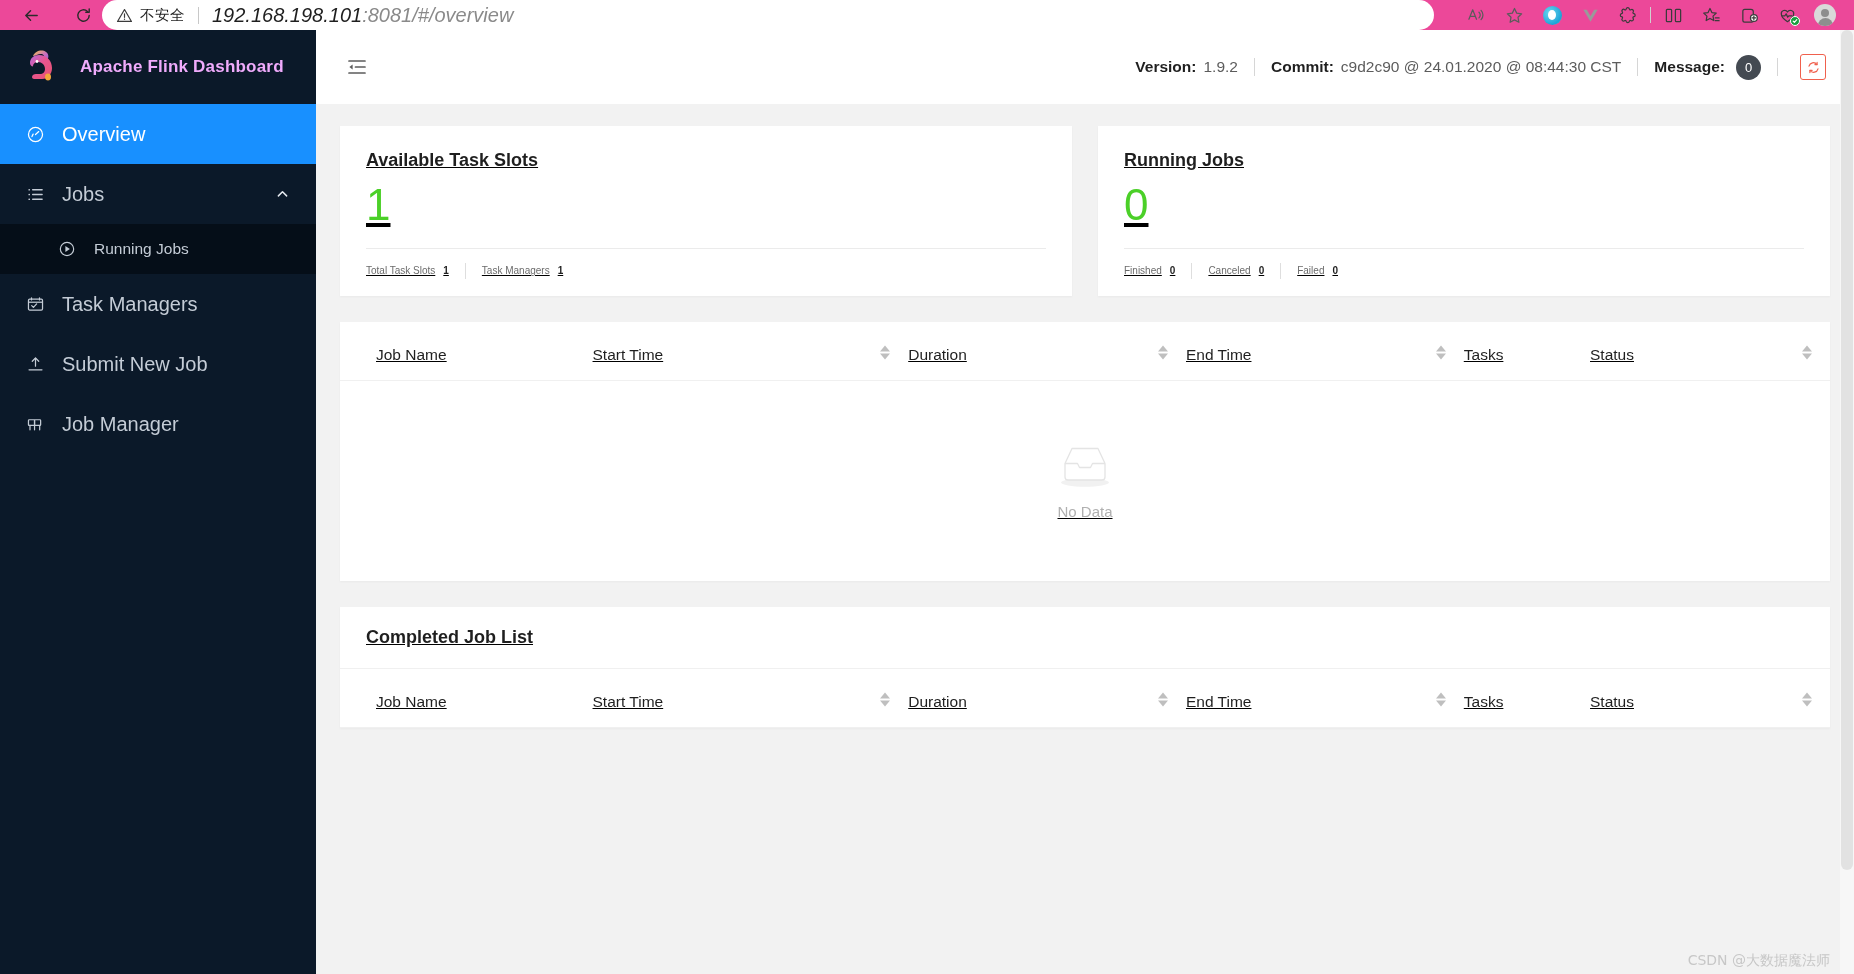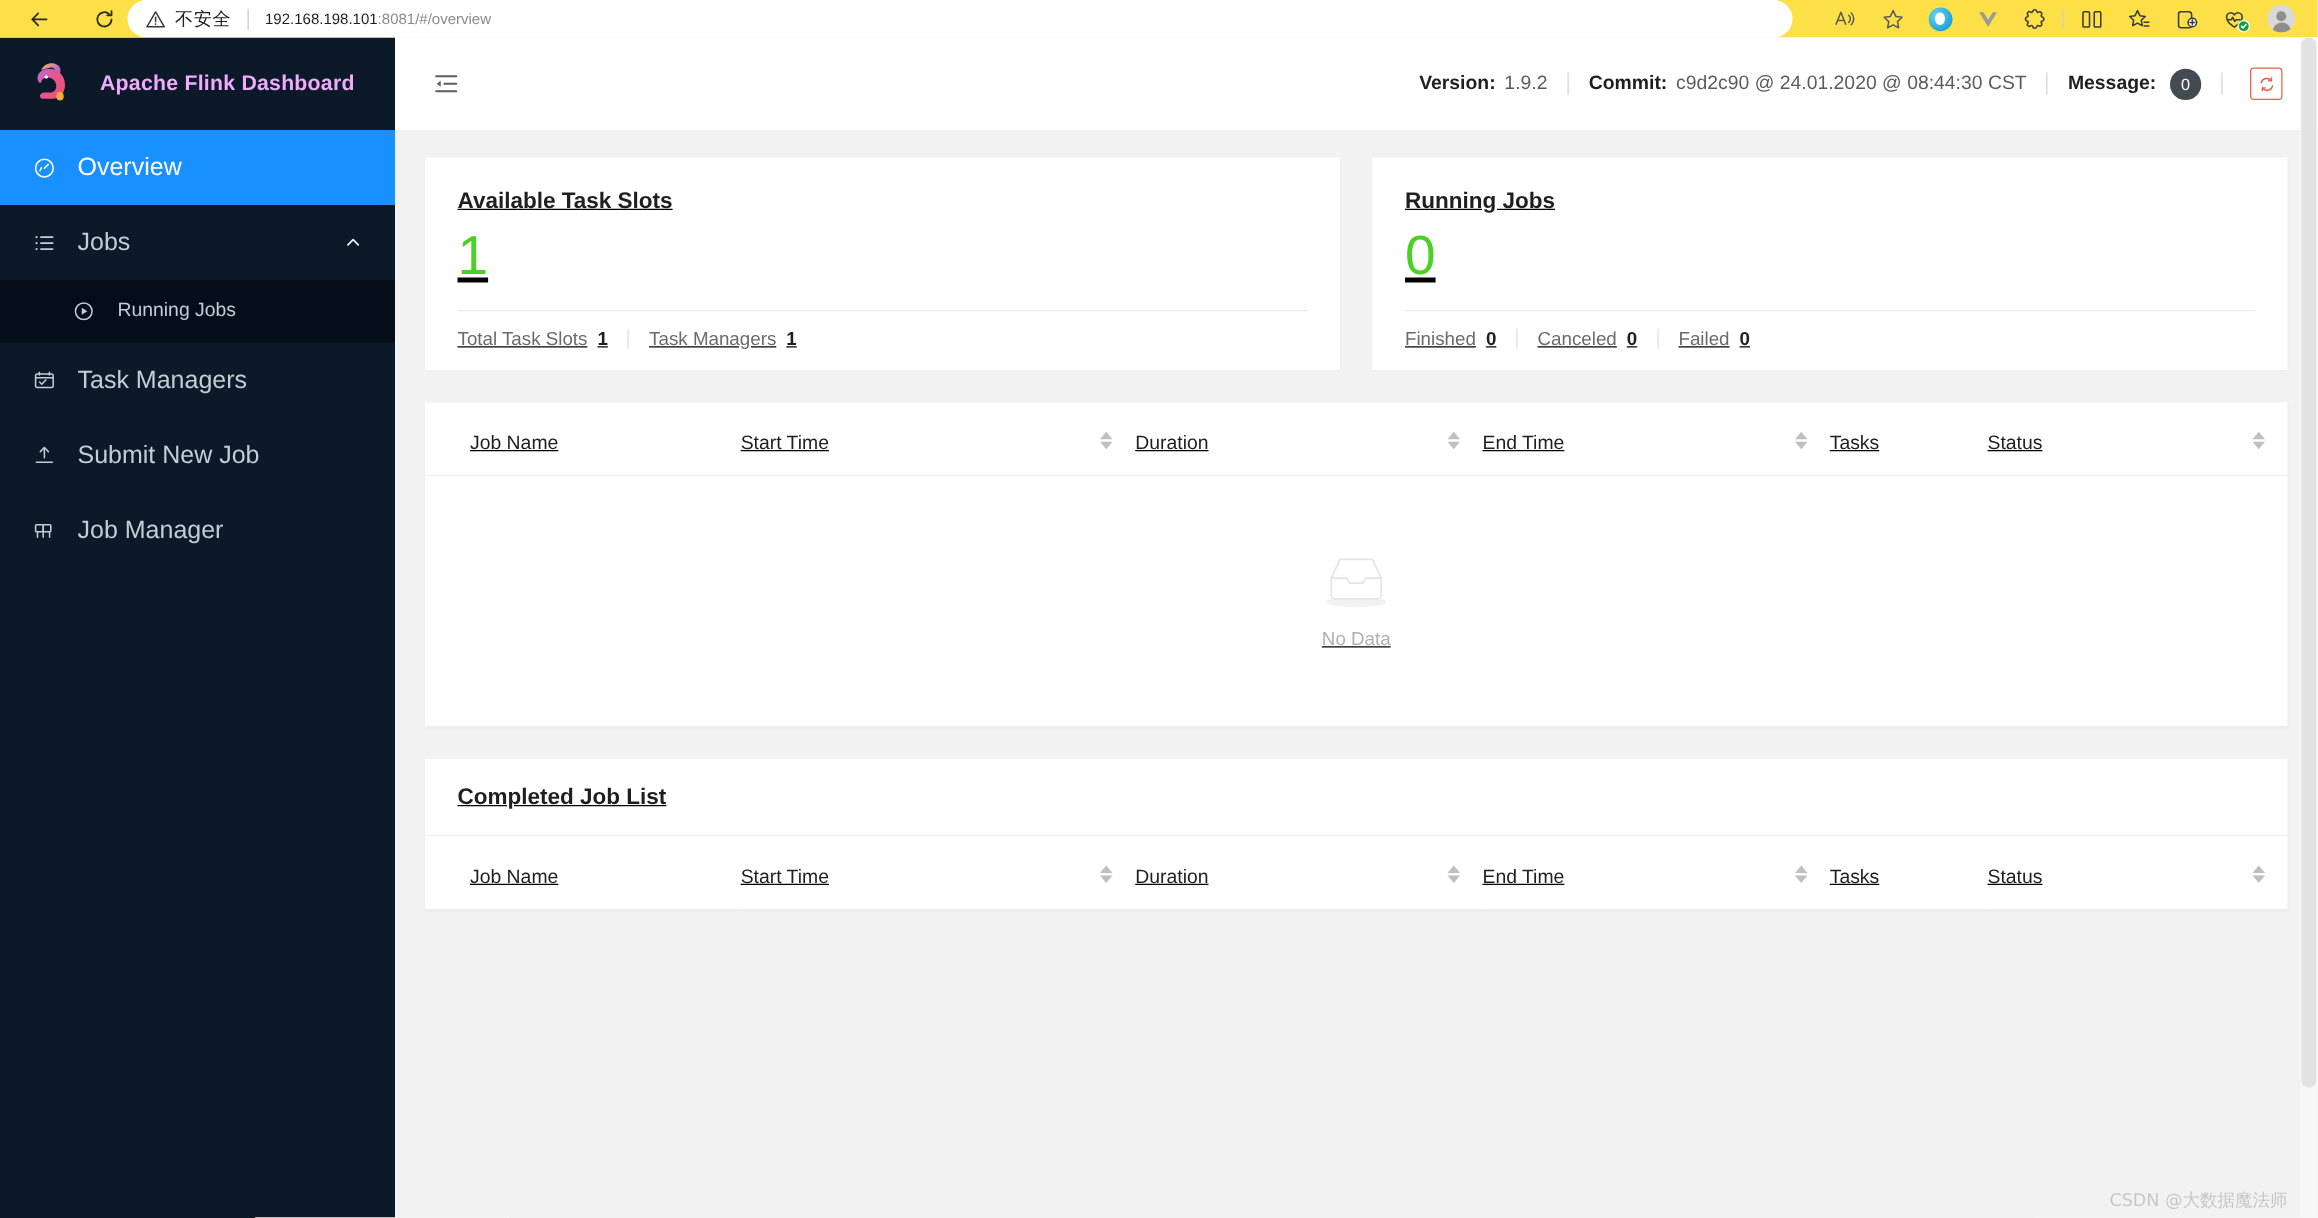--- a/index.html
+++ b/index.html
@@ -7,21 +7,21 @@
     width: 1854px; height: 974px;
     overflow: hidden;
     font-family: "Liberation Sans", sans-serif;
     background: #ffffff;
   }
 
   
   .browser-bar {
     position: absolute; top: 0; left: 0;
     width: 1854px; height: 30px;
-    background: #fde047;
+    background: #ec4899;
     display: flex; align-items: center;
   }
   .nav-btn {
     width: 34px; height: 30px;
     display: flex; align-items: center; justify-content: center;
     color: #2b2b2b;
   }
   .nav-btn svg { display: block; }
   .omnibox {
     position: absolute; left: 102px; top: 0px;
@@ -34,21 +34,21 @@
   .warn-icon { margin-right: 7px; display: flex; align-items: center; }
   .warn-text {
     font-size: 14.5px; color: #1f1f1f;
     font-family: "DejaVu Sans", sans-serif;
     letter-spacing: .5px;
   }
   .omni-sep {
     width: 1px; height: 17px; background: #c8c8c8;
     margin: 0 13px;
   }
-  .url-text { font-size: 12px; color: #1f1f1f; white-space: nowrap; }
+  .url-text { font-size: 20px; color: #1f1f1f; white-space: nowrap; font-style: italic; }
   .url-text .dim { color: #8a8a8a; }
   .tb-icons {
     position: absolute; right: 0; top: 0;
     height: 30px; display: flex; align-items: center;
   }
   .tb-ic {
     width: 38px; height: 30px;
     display: flex; align-items: center; justify-content: center;
     color: #3b3b3b;
   }
@@ -184,21 +184,21 @@
   .stat-card { flex: 1; padding: 24px 26px 0 26px; height: 170px; }
   .stat-title { font-size: 18px; color: #1f1f1f; font-weight: bold; }
   .stat-value {
     font-size: 44px; color: #4bd028; font-weight: 300;
     line-height: 1.2; margin-top: 8px;
     font-family: "Liberation Sans", sans-serif;
   }
   .stat-div { height: 1px; background: #ebebeb; margin-top: 16px; }
   .stat-foot {
     display: flex; align-items: center;
-    font-size: 15px; color: #6b6b6b;
+    font-size: 10px; color: #6b6b6b;
     padding-top: 14px;
   }
   .stat-foot b { color: #1f1f1f; font-weight: bold; margin-left: 8px; }
   .foot-pipe { width: 1px; height: 16px; background: #dedede; margin: 0 16px; }
 
   .list-card { margin-top: 26px; }
   .list-head {
     height: 62px; display: flex; align-items: center;
     padding-left: 26px;
     font-size: 18px; color: #1f1f1f; font-weight: bold;

